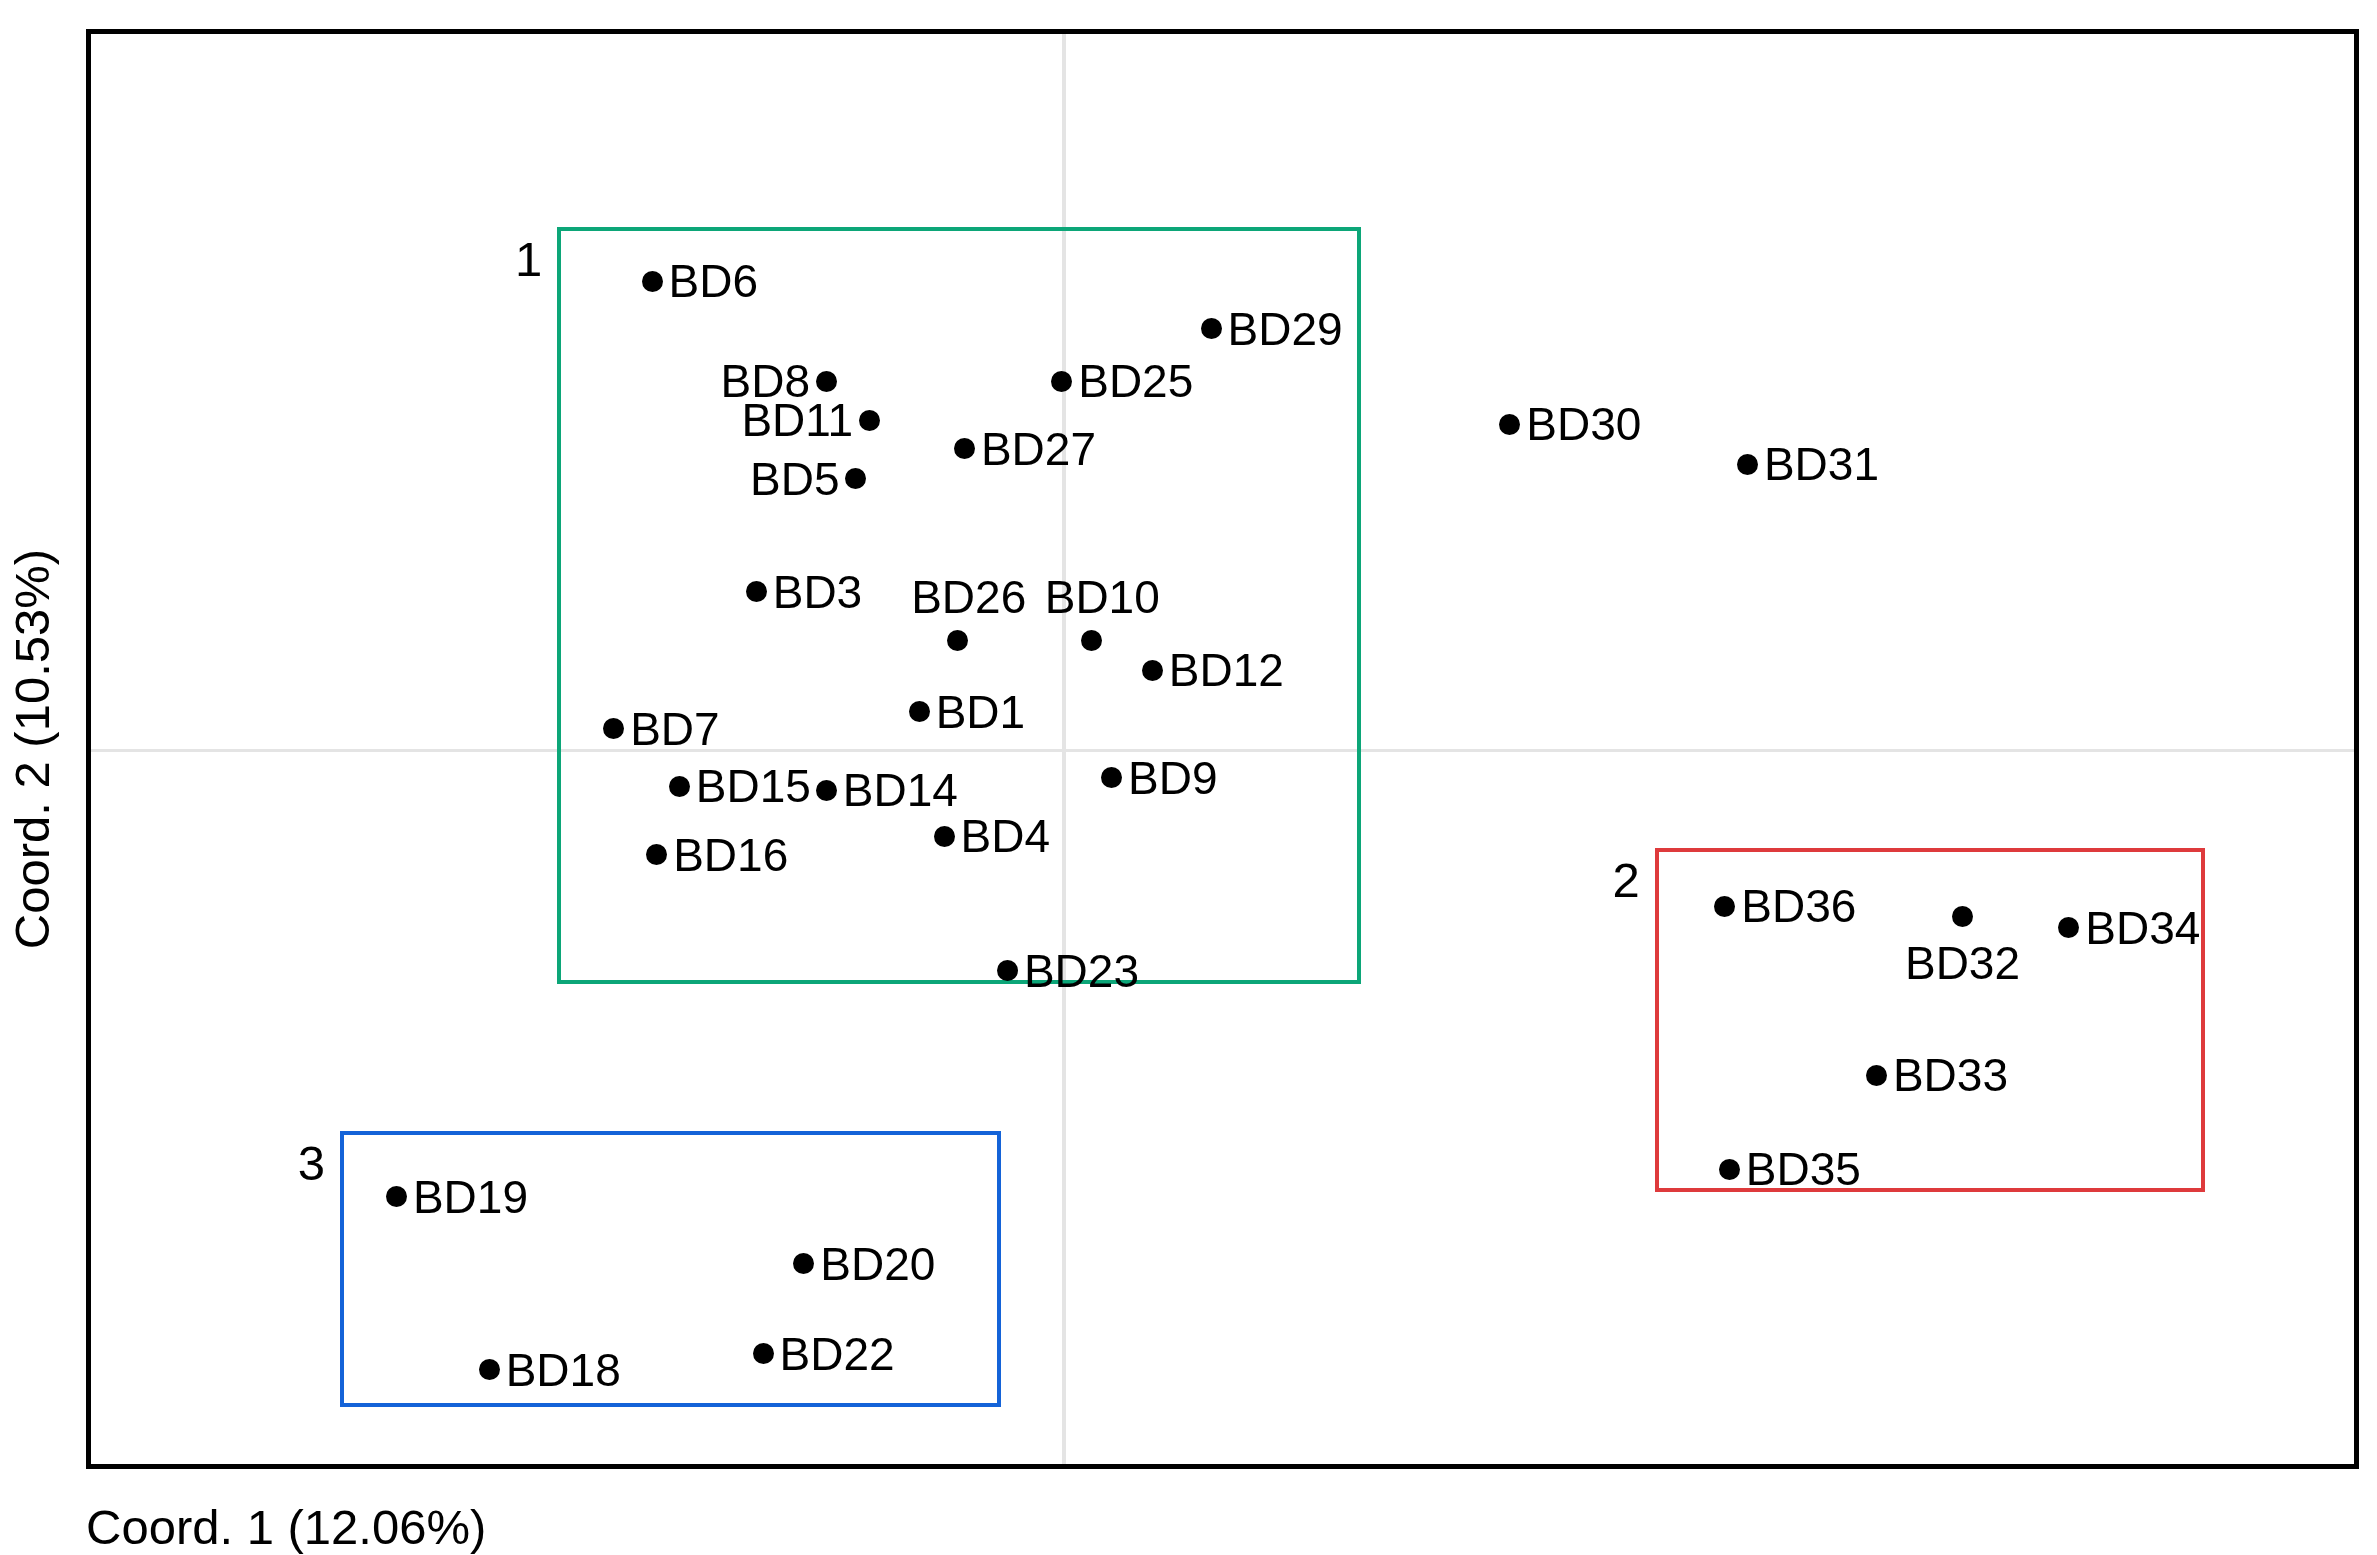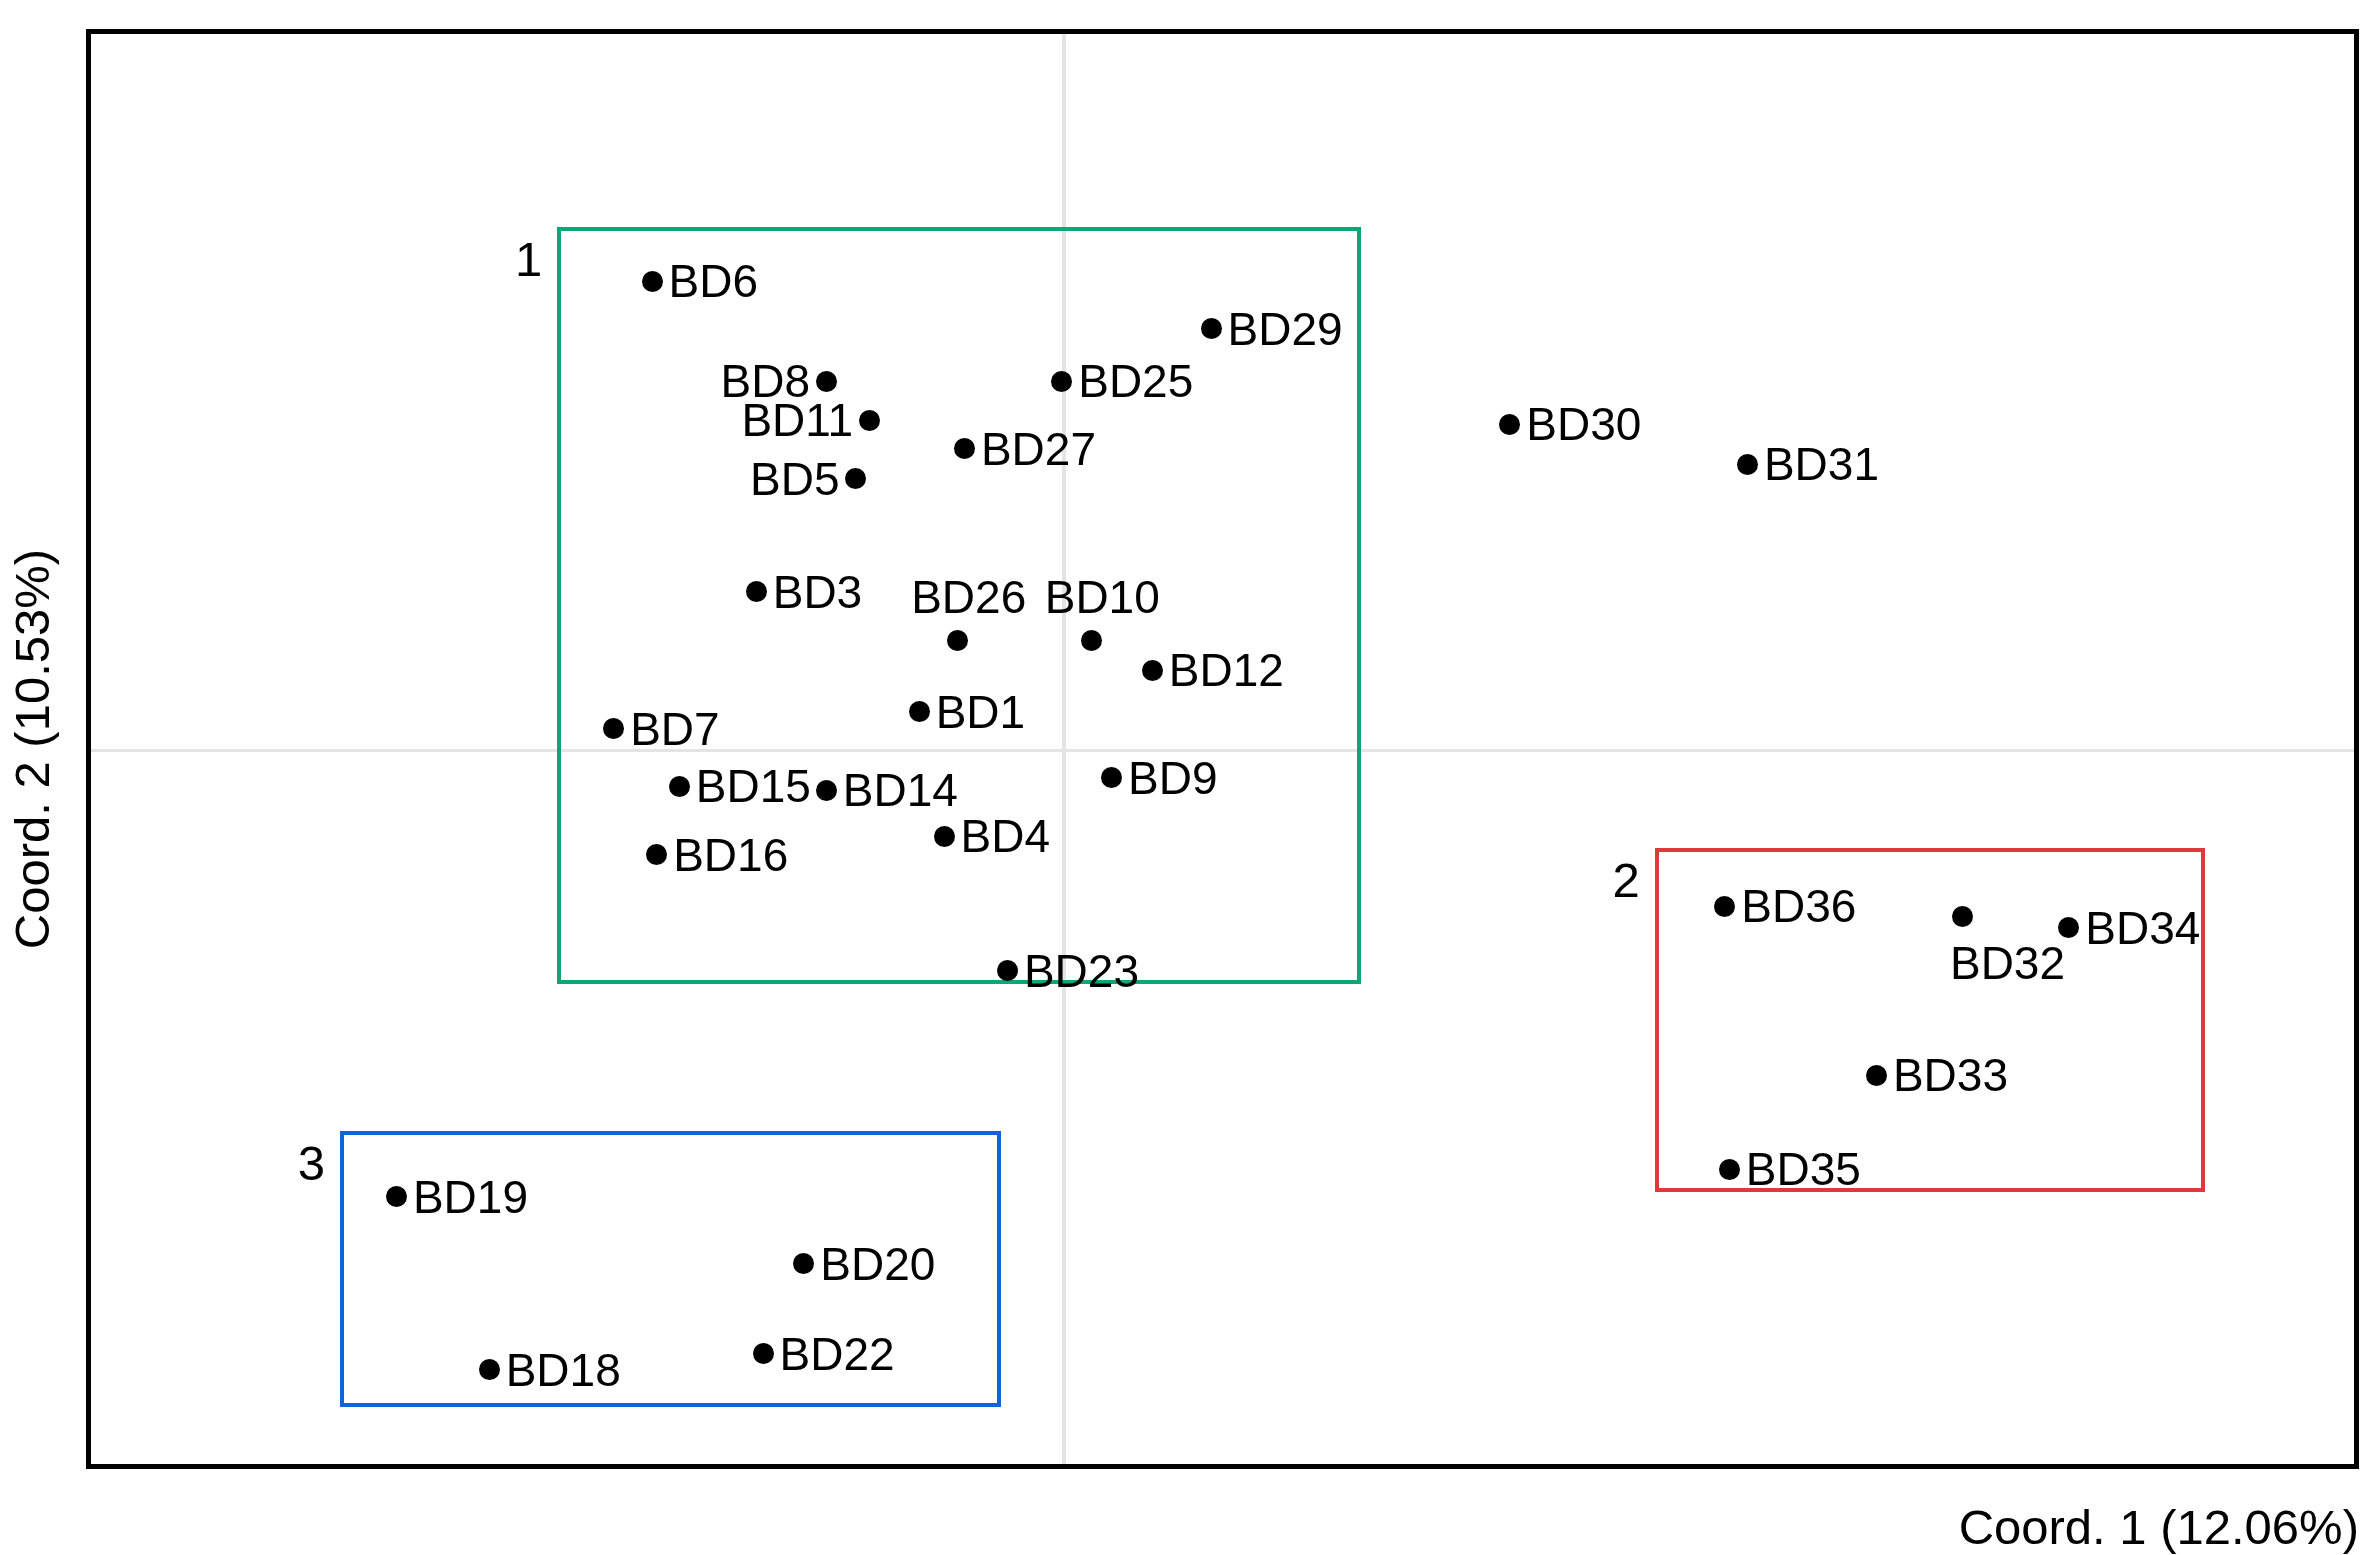--- a/index.html
+++ b/index.html
@@ -67,34 +67,34 @@
   .pt .lbl {
     position: absolute;
     font-size: 46px;
     line-height: 1;
     color: #000000;
     white-space: nowrap;
   }
   .pt .lbl.right { left: 16.4px;  top: 0; transform: translateY(-50%); }
   .pt .lbl.left  { right: 16.4px; top: 0; transform: translateY(-50%); }
   .pt .lbl.above { left: 11px; bottom: 20px; transform: translateX(-50%); }
-  .pt .lbl.below { left: 0; top: 23.4px;    transform: translateX(-50%); margin-left: 45px; }
+  .pt .lbl.below { left: 0; top: 23.4px;    transform: translateX(-50%); }
 
   .axis-label {
     position: absolute;
     font-size: 49px;
     color: #000000;
     line-height: 1;
     white-space: nowrap;
   }
   #x-axis-label {
     left: 86px;
     width: 2273px;
     top: 1503px;
-    text-align: right;
+    text-align: left;
   }
   #y-axis-label {
     left: 8.2px;
     top: 749px;
     transform: rotate(-90deg) translateX(-50%);
     transform-origin: 0 0;
   }
 </style>
 </head>
 <body>

